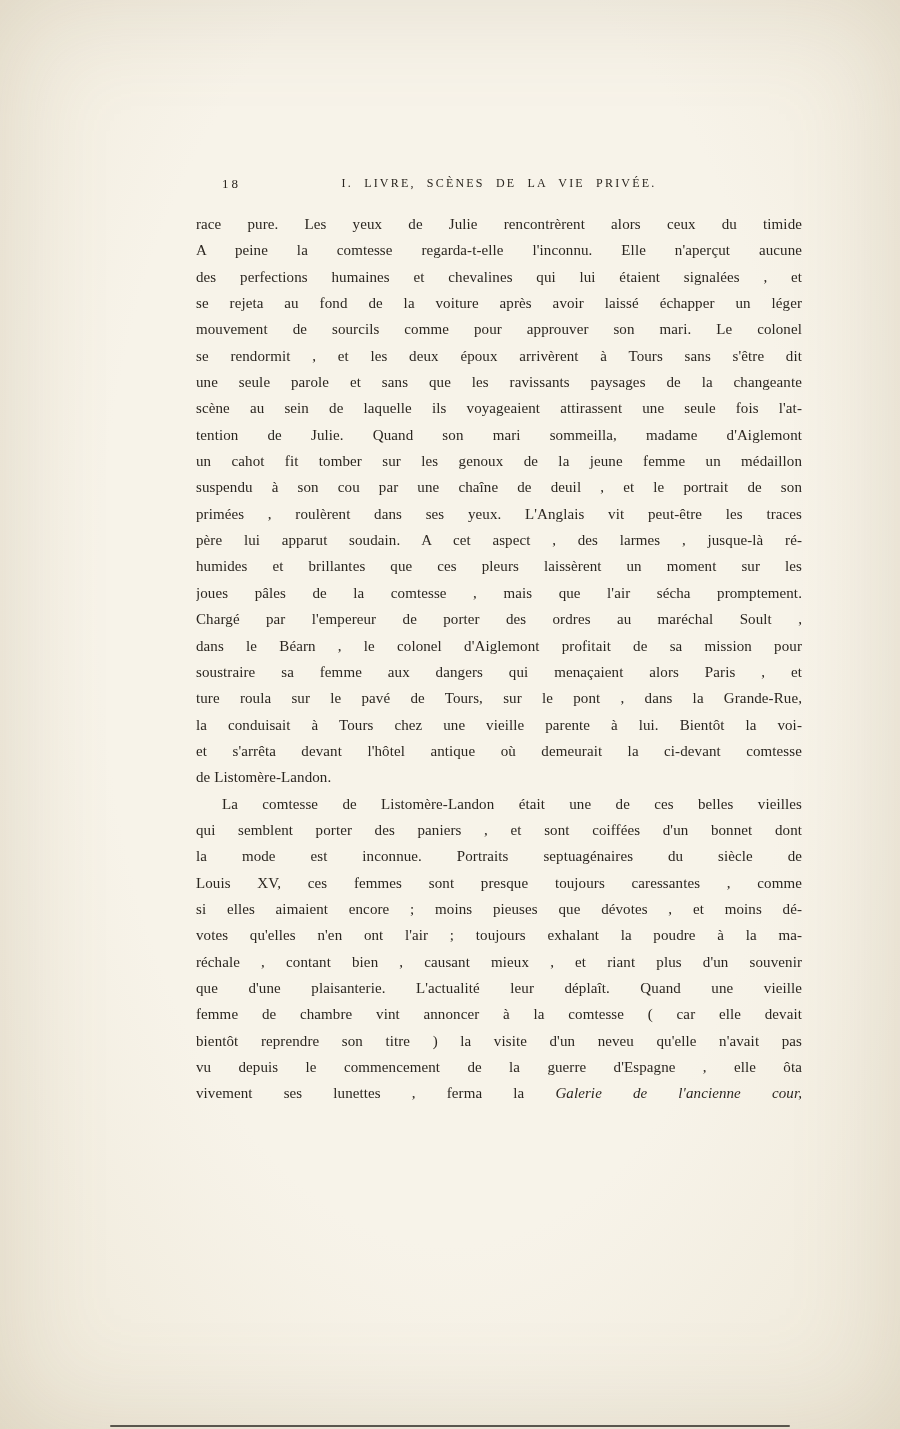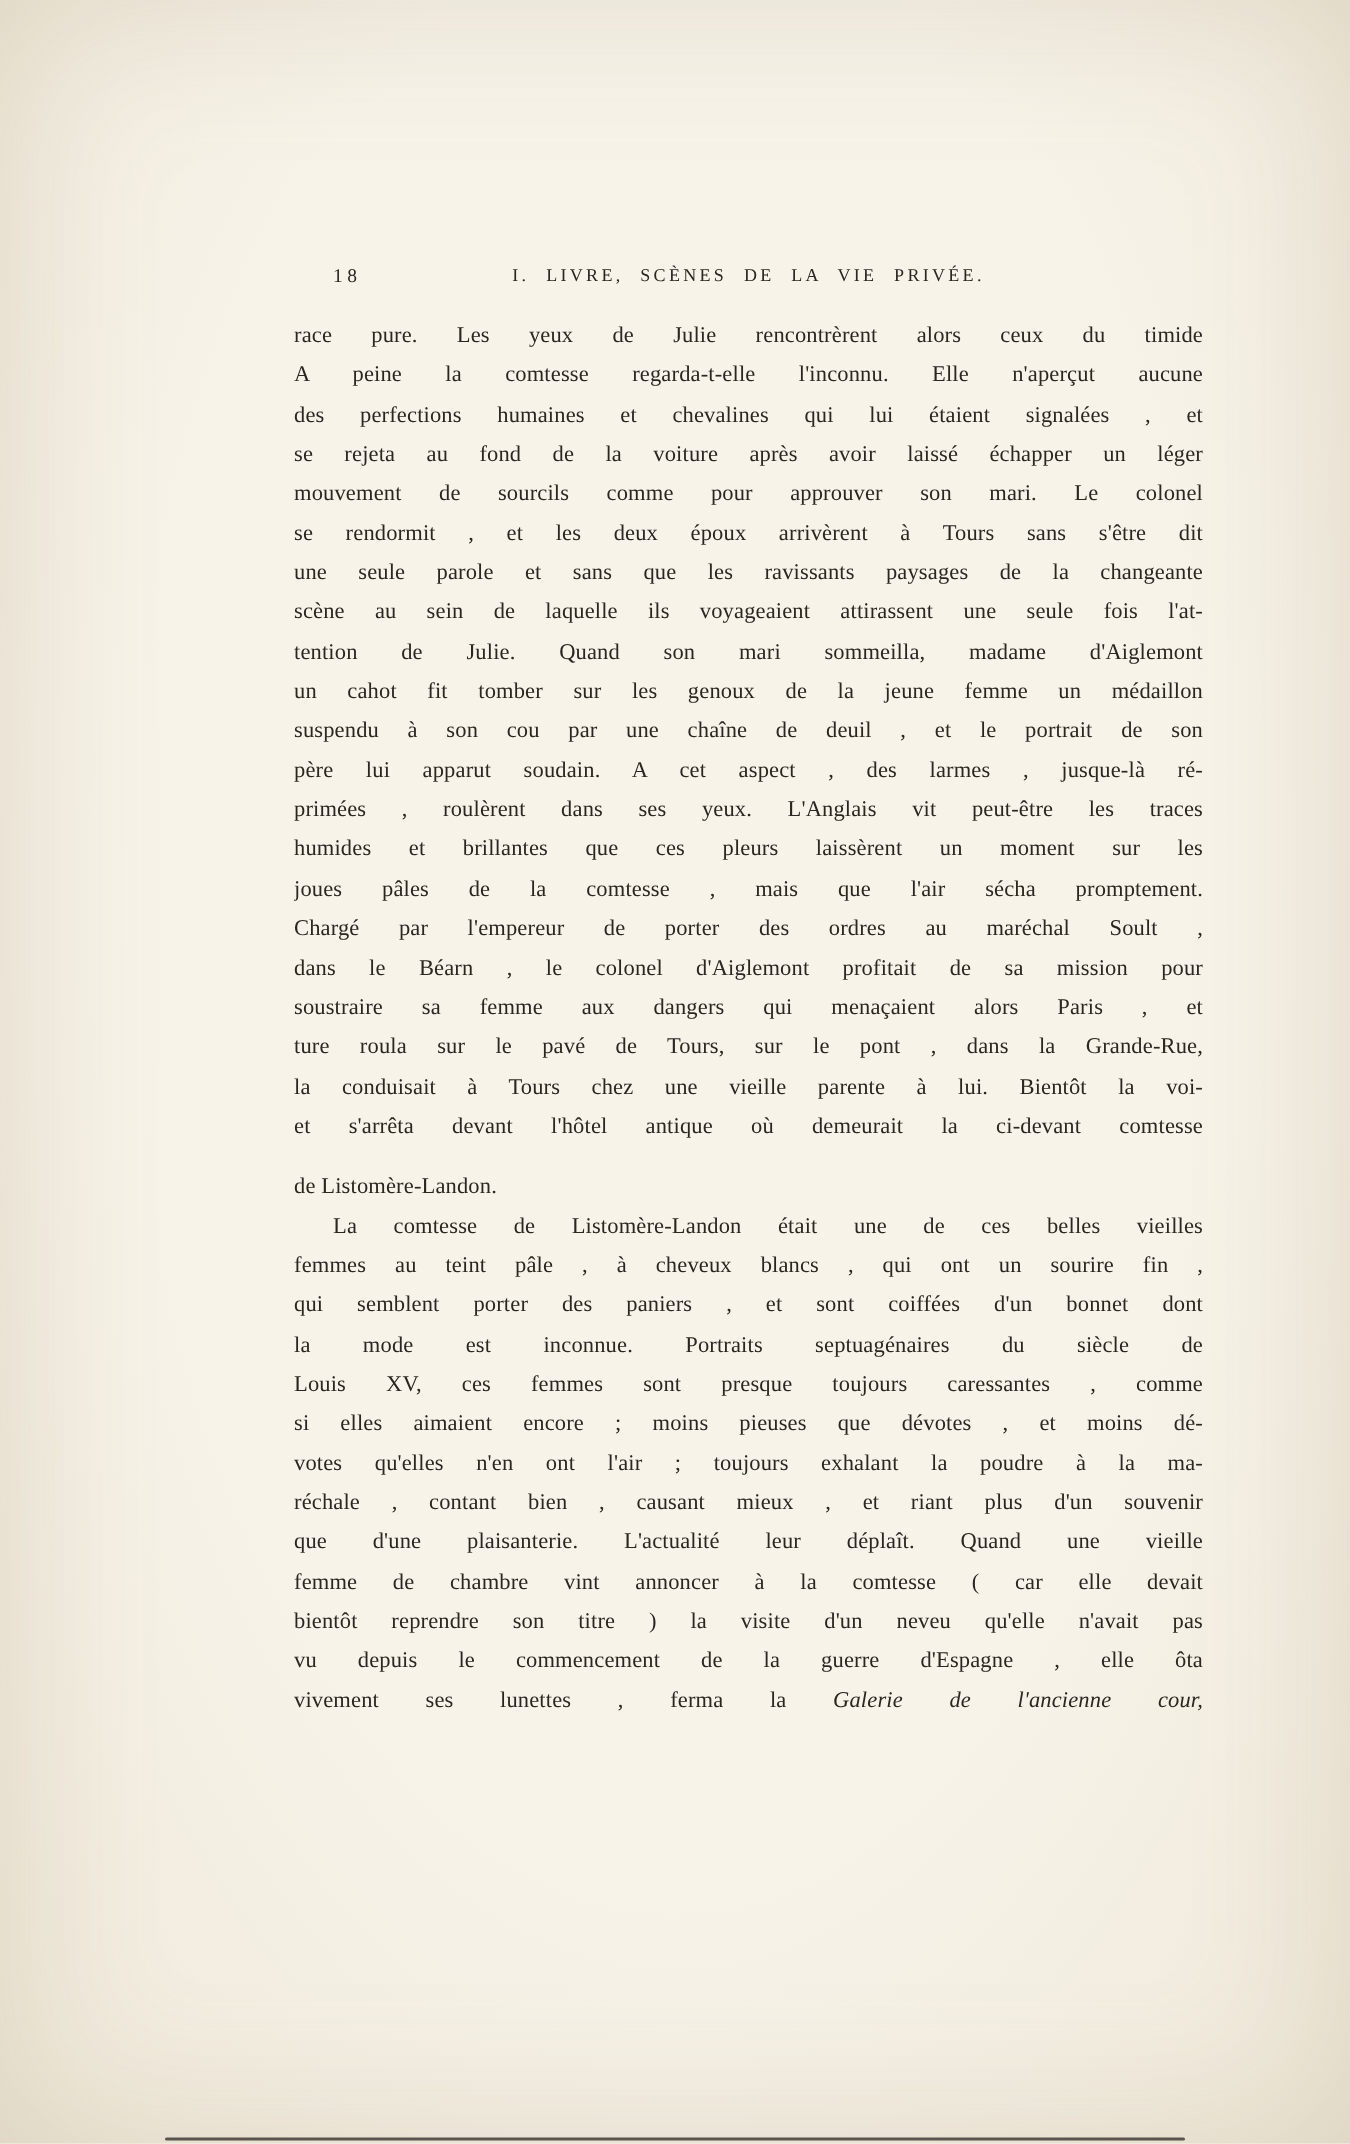--- a/index.html
+++ b/index.html
@@ -36,21 +36,21 @@
   }
   .line {
     font-size: 15px;
     line-height: 26.35px;
     height: 26.35px;
     overflow: hidden;
     text-align: justify;
     text-align-last: justify;
     letter-spacing: 0.1px;
   }
-  .line.last { text-align-last: left; margin-top: 14px; }
+  .line.last { text-align-last: left; }
   .line.indent { text-indent: 26px; }
   .italic { font-style: italic; }
   .scan-edge {
     position: absolute; bottom: 2px; left: 110px; width: 680px; height: 2px;
     background: #2a2620; opacity: 0.75; border-radius: 1px;
   }
 </style>
 </head>
 <body>
 
@@ -67,35 +67,34 @@
       <div class="line">A peine la comtesse regarda-t-elle l'inconnu. Elle n'aperçut aucune</div>
       <div class="line">des perfections humaines et chevalines qui lui étaient signalées , et</div>
       <div class="line">se rejeta au fond de la voiture après avoir laissé échapper un léger</div>
       <div class="line">mouvement de sourcils comme pour approuver son mari. Le colonel</div>
       <div class="line">se rendormit , et les deux époux arrivèrent à Tours sans s'être dit</div>
       <div class="line">une seule parole et sans que les ravissants paysages de la changeante</div>
       <div class="line">scène au sein de laquelle ils voyageaient attirassent une seule fois l'at-</div>
       <div class="line">tention de Julie. Quand son mari sommeilla, madame d'Aiglemont</div>
       <div class="line">un cahot fit tomber sur les genoux de la jeune femme un médaillon</div>
       <div class="line">suspendu à son cou par une chaîne de deuil , et le portrait de son</div>
+      <div class="line">primées , roulèrent dans ses yeux. L'Anglais vit peut-être les traces</div>
       <div class="line">père lui apparut soudain. A cet aspect , des larmes , jusque-là ré-</div>
-      <div class="line">primées , roulèrent dans ses yeux. L'Anglais vit peut-être les traces</div>
       <div class="line">humides et brillantes que ces pleurs laissèrent un moment sur les</div>
       <div class="line">joues pâles de la comtesse , mais que l'air sécha promptement.</div>
       <div class="line">Chargé par l'empereur de porter des ordres au maréchal Soult ,</div>
       <div class="line">dans le Béarn , le colonel d'Aiglemont profitait de sa mission pour</div>
       <div class="line">soustraire sa femme aux dangers qui menaçaient alors Paris , et</div>
       <div class="line">ture roula sur le pavé de Tours, sur le pont , dans la Grande-Rue,</div>
       <div class="line">la conduisait à Tours chez une vieille parente à lui. Bientôt la voi-</div>
       <div class="line">et s'arrêta devant l'hôtel antique où demeurait la ci-devant comtesse</div>
       <div class="line last">de Listomère-Landon.</div>
     </div>
     <div>
       <div class="line indent">La comtesse de Listomère-Landon était une de ces belles vieilles</div>
-      <div class="line">femmes au teint pâle , à cheveux blancs , qui ont un sourire fin ,</div>
       <div class="line">qui semblent porter des paniers , et sont coiffées d'un bonnet dont</div>
       <div class="line">la mode est inconnue. Portraits septuagénaires du siècle de</div>
       <div class="line">Louis XV, ces femmes sont presque toujours caressantes , comme</div>
       <div class="line">si elles aimaient encore ; moins pieuses que dévotes , et moins dé-</div>
       <div class="line">votes qu'elles n'en ont l'air ; toujours exhalant la poudre à la ma-</div>
       <div class="line">réchale , contant bien , causant mieux , et riant plus d'un souvenir</div>
       <div class="line">que d'une plaisanterie. L'actualité leur déplaît. Quand une vieille</div>
       <div class="line">femme de chambre vint annoncer à la comtesse ( car elle devait</div>
       <div class="line">bientôt reprendre son titre ) la visite d'un neveu qu'elle n'avait pas</div>
       <div class="line">vu depuis le commencement de la guerre d'Espagne , elle ôta</div>

